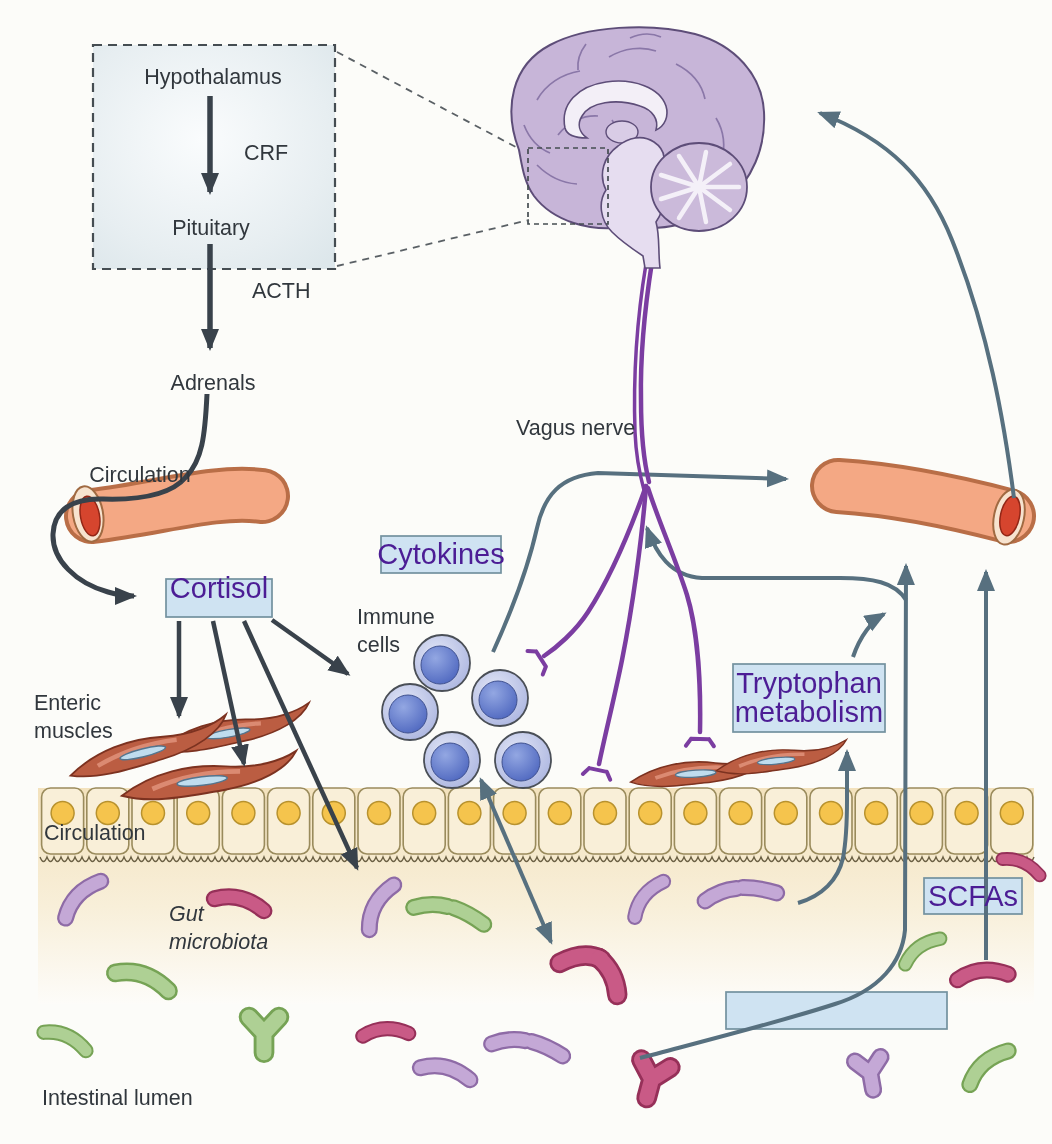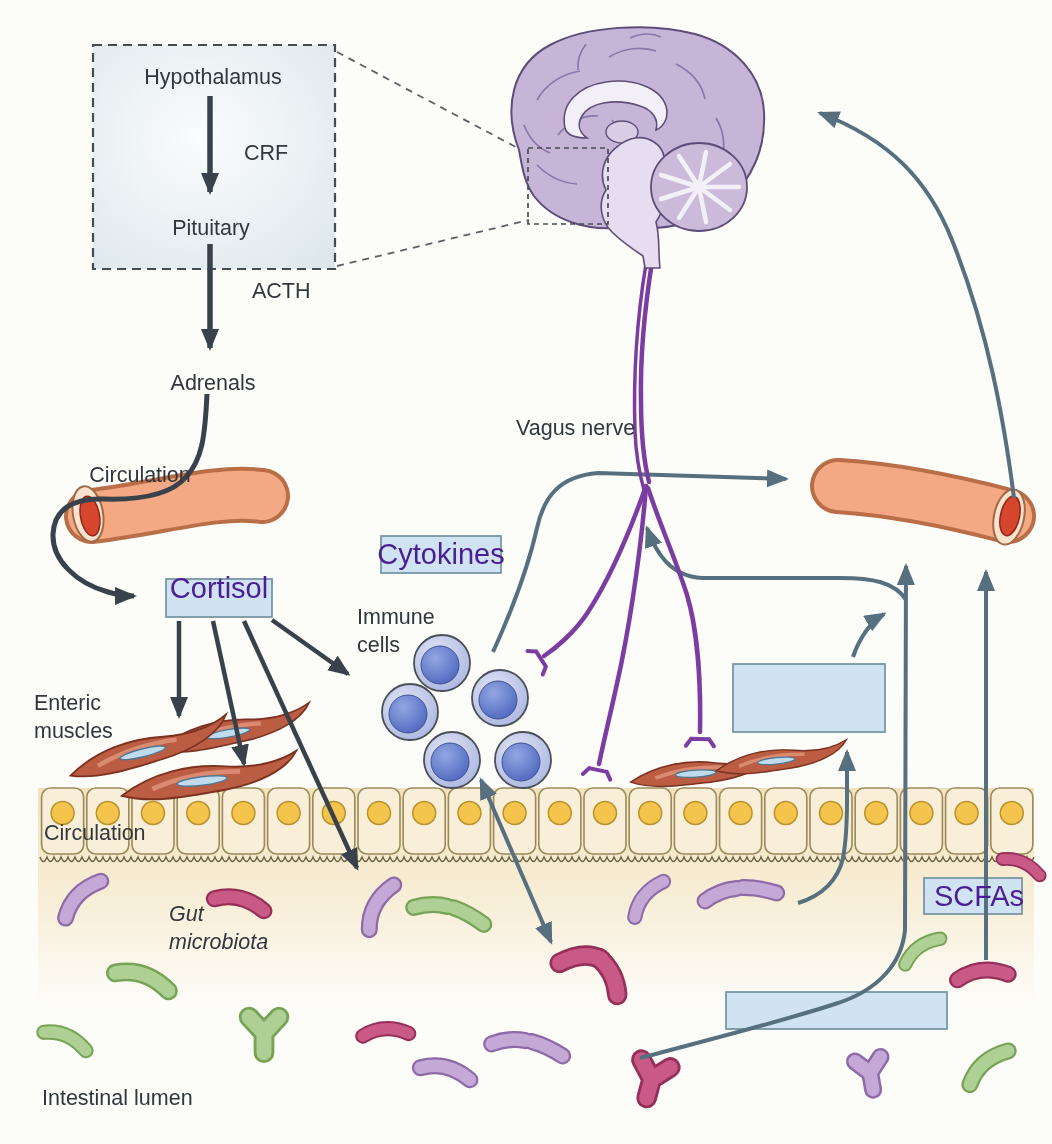--- a/index.html
+++ b/index.html
@@ -313,15 +313,21 @@
 </div>
 <div class="lbl" style="left:44px;top:819px;">Circulation</div>
 <div class="lbl" style="left:169px;top:900px;font-style:italic;">
   <div>Gut</div>
   <div>microbiota</div>
 </div>
 <div class="lbl" style="left:42px;top:1084px;">Intestinal lumen</div>
 
 <div class="boxtxt" style="left:166px;top:554px;width:106px;height:20px;margin-top:24px;">Cortisol</div>
 <div class="boxtxt" style="left:381px;top:536px;width:120px;height:37px;">Cytokines</div>
-<div class="boxtxt" style="left:924px;top:878px;width:110px;height:36px;">SCFAs</div>
+<div class="boxtxt" style="left:733px;top:664px;width:152px;height:68px;">
+  <div>
+    <div>Tryptophan</div>
+    <div>metabolism</div>
+  </div>
+</div>
+<div class="boxtxt" style="left:924px;top:878px;width:98px;height:36px;">SCFAs</div>
 
 </div>
 
 </body></html>

